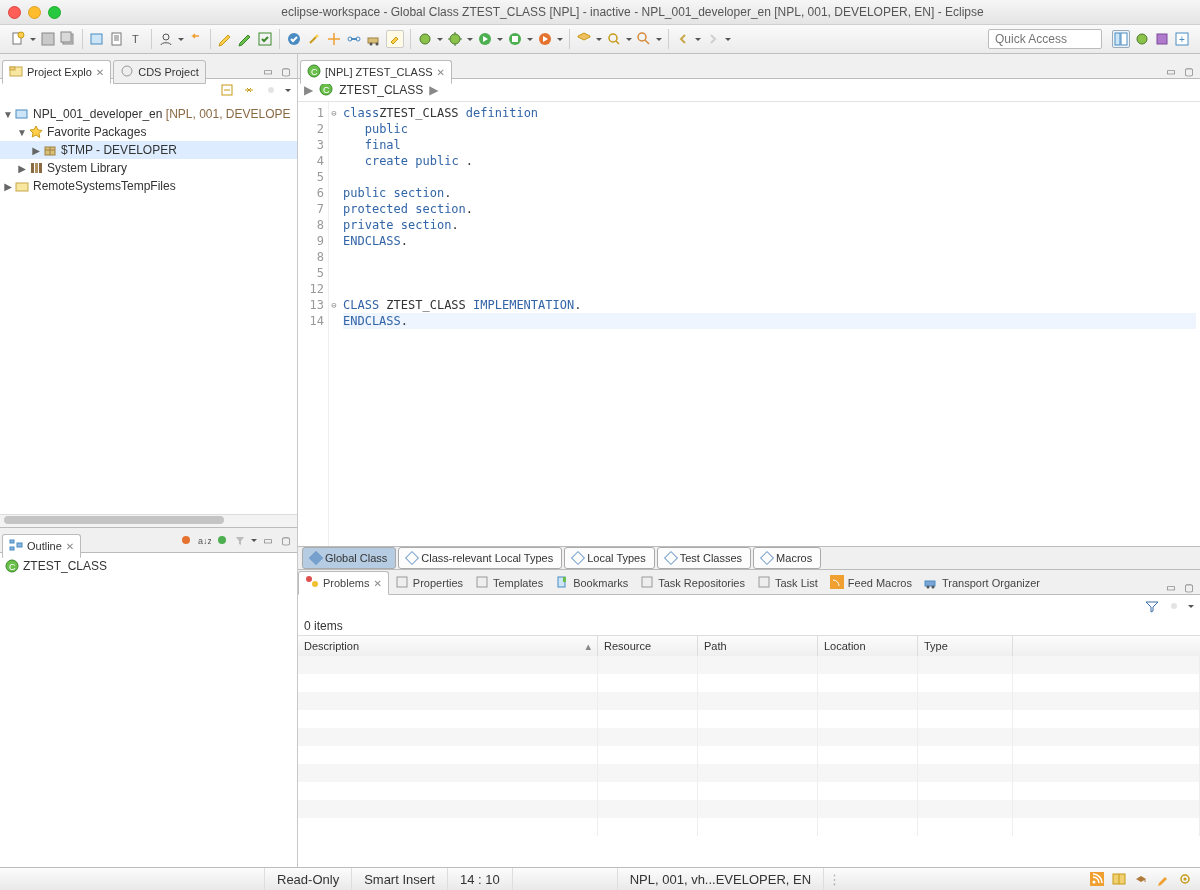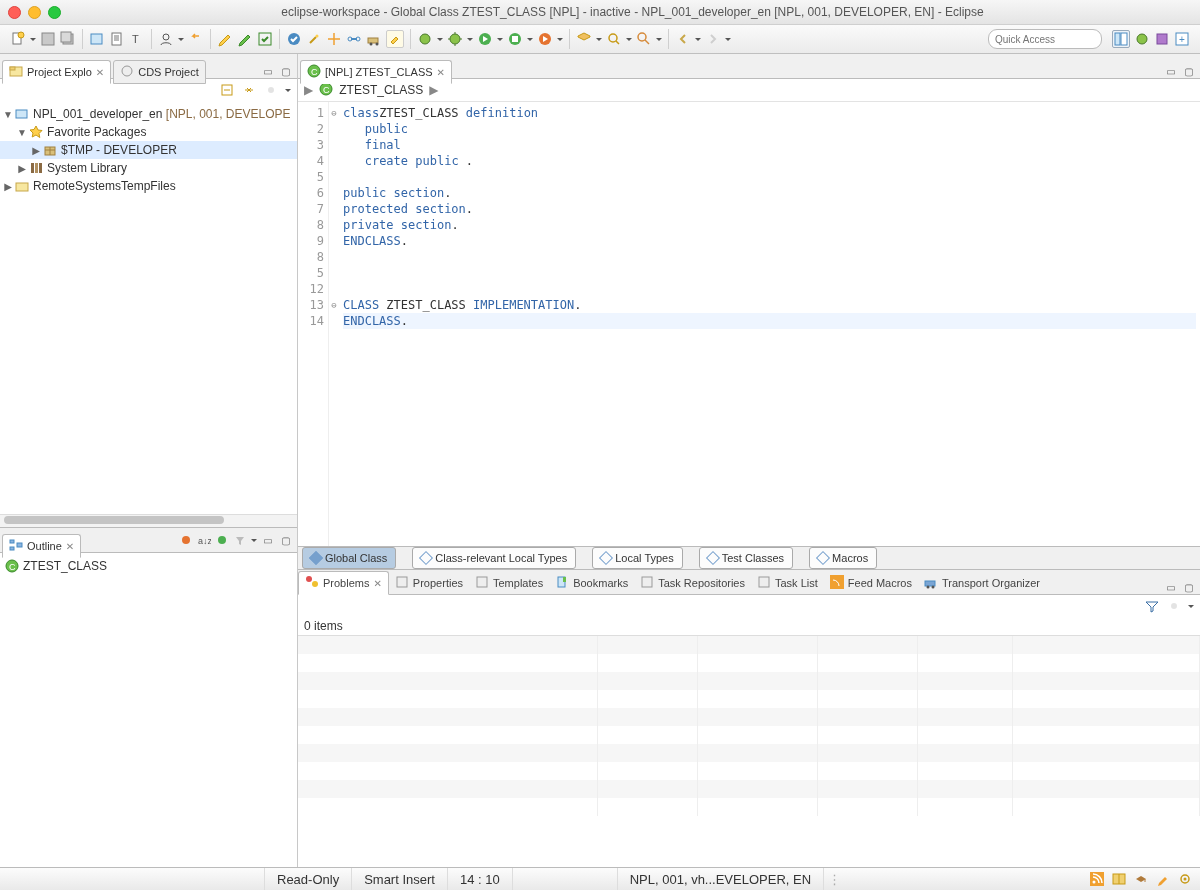--- a/index.html
+++ b/index.html
@@ -26,21 +26,21 @@
   .dot.g{background:#28c940;border:1px solid #1aad2b;}
   .title{flex:1;text-align:center;white-space:nowrap;overflow:hidden;text-overflow:ellipsis;}
   
   .toolbar{height:28px;background:linear-gradient(#fafafa,#ebebeb);border-bottom:1px solid #bfbfbf;display:flex;align-items:center;padding:0 6px;gap:0;}
   .tgrp{display:flex;align-items:center;gap:4px;padding:0 4px;height:20px;}
   .sep{width:1px;height:20px;background:#cfcfcf;margin:0 2px;}
   .ti{width:16px;height:16px;display:flex;align-items:center;justify-content:center;border-radius:2px;}
   .ti svg{width:16px;height:16px;}
   .dd{width:6px;height:16px;display:flex;align-items:center;justify-content:center;}
   .dd::after{content:"";border:3px solid transparent;border-top-color:#555;margin-top:3px;}
-  .qa{margin-left:auto;width:100px;height:18px;border:1px solid #bbb;border-radius:9px;background:#fff;font-size:10px;color:#999;padding:0 6px;display:flex;align-items:center;margin-right:6px;}
+  .qa{margin-left:auto;width:100px;height:18px;border:1px solid #bbb;border-radius:2px;background:#fff;font-size:12px;color:#999;padding:0 6px;display:flex;align-items:center;margin-right:6px;}
   
   .main{flex:1;display:grid;grid-template-columns:298px 1fr;grid-template-rows:1fr;overflow:hidden;}
   .leftcol{display:grid;grid-template-rows:1fr 340px;border-right:1px solid #c8c8c8;background:#fff;}
   .pane{display:flex;flex-direction:column;background:#fff;min-height:0;}
   .tabstrip{height:24px;display:flex;align-items:flex-end;background:#f0f0f0;border-bottom:1px solid #bbb;position:relative;}
   .tab{display:flex;align-items:center;height:22px;padding:0 6px;border:1px solid #bbb;background:#fff;border-bottom:1px solid #fff;border-radius:3px 3px 0 0;margin-left:2px;font-size:11px;gap:4px;position:relative;top:6px;}
   .tab.inact{background:#f0f0f0;border-bottom:1px solid #bbb;}
   .tabclose{color:#888;font-size:10px;}
   .tabctrl{margin-left:auto;display:flex;gap:4px;align-items:center;padding:0 4px;}
   .tabctrl .mini{width:12px;height:12px;display:flex;align-items:center;justify-content:center;color:#666;border:1px solid transparent;font-size:10px;}
@@ -59,21 +59,21 @@
   .editor{display:flex;flex-direction:column;min-height:0;background:#fff;}
   .breadcrumb{height:22px;border-bottom:1px solid #e3e3e3;display:flex;align-items:center;padding:0 6px;font-size:12px;gap:6px;}
   .edbody{flex:1;display:flex;overflow:hidden;font-family:Menlo,Consolas,monospace;font-size:12px;position:relative;}
   .gutter{width:26px;text-align:right;color:#999;padding:3px 4px 0 0;background:#fff;border-right:1px solid #eee;line-height:16px;}
   .fold{width:10px;background:#fff;padding-top:3px;line-height:16px;}
   .fold .fm{color:#888;font-size:9px;text-align:center;}
   .code{flex:1;padding:3px 4px;line-height:16px;white-space:pre;}
   .cl{height:16px;}
   .cl.cur{background:#eef5ff;}
   .kw{color:#3265a8;font-weight:normal;}
-  .edtabs{height:22px;border-top:1px solid #bbb;background:#f0f0f0;display:flex;align-items:center;padding:0 4px;gap:16px;}
+  .edtabs{height:22px;border-top:1px solid #bbb;background:#f0f0f0;display:flex;align-items:center;padding:0 4px;gap:2px;}
   .edtab{height:20px;display:flex;align-items:center;padding:0 8px;border:1px solid #aaa;border-radius:3px;background:#fcfcfc;font-size:11px;gap:4px;}
   .edtab.act{background:#b6cce2;}
   .diamond{width:8px;height:8px;border:1px solid #76a0cd;transform:rotate(45deg);}
   .edtab.act .diamond{background:#76a0cd;}
   
   .bottom{border-top:1px solid #bbb;display:flex;flex-direction:column;min-height:0;background:#fff;}
   .btabs{height:24px;background:#f0f0f0;border-bottom:1px solid #bbb;display:flex;align-items:flex-end;}
   .btab{display:flex;align-items:center;height:22px;padding:0 6px;font-size:11px;gap:4px;color:#444;}
   .btab.act{border:1px solid #bbb;background:#fff;border-bottom:1px solid #fff;border-radius:3px 3px 0 0;position:relative;top:1px;}
   .bbody{flex:1;display:flex;flex-direction:column;min-height:0;}
@@ -627,20 +627,27 @@
             </div>
           <div class="ti" style="opacity:.4">
               <svg viewBox="0 0 16 16">
                 <circle cx="8" cy="8" r="3" fill="#bbb"></circle>
               </svg>
             </div>
           <div class="dd"></div>
         </div>
         <div class="bcount">0 items</div>
         <div class="btable">
+          <div class="bhdr" id="bhdr">
+              <div>Description<span style="margin-left: auto; color: rgb(136, 136, 136);">▴</span></div>
+              <div>Resource</div>
+              <div>Path</div>
+              <div>Location</div>
+              <div>Type</div>
+            </div>
           <div class="brows" id="brows">
               <div class="brow">
                 <div></div>
                 <div></div>
                 <div></div>
                 <div></div>
                 <div></div>
                 <div></div>
               </div>
               <div class="brow">

